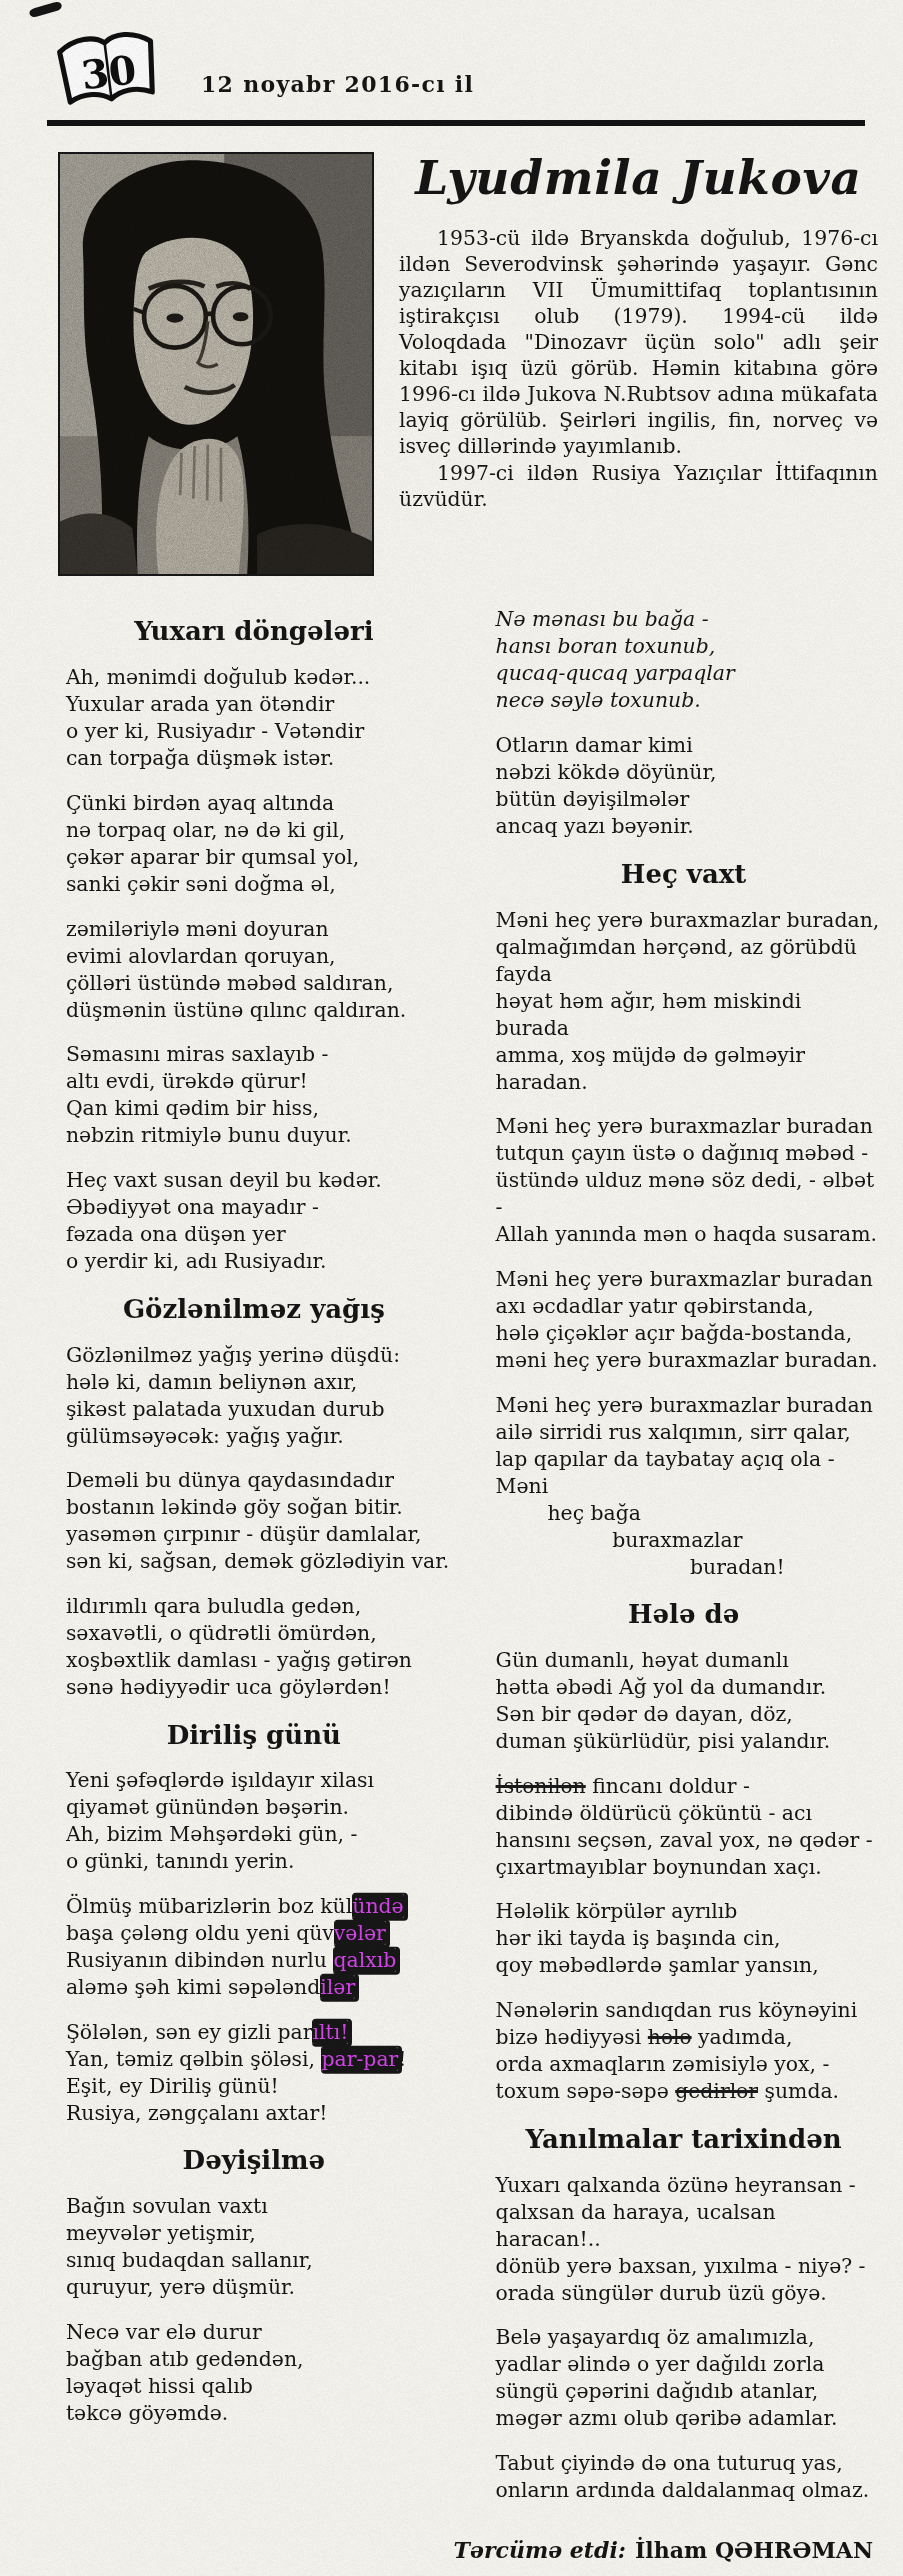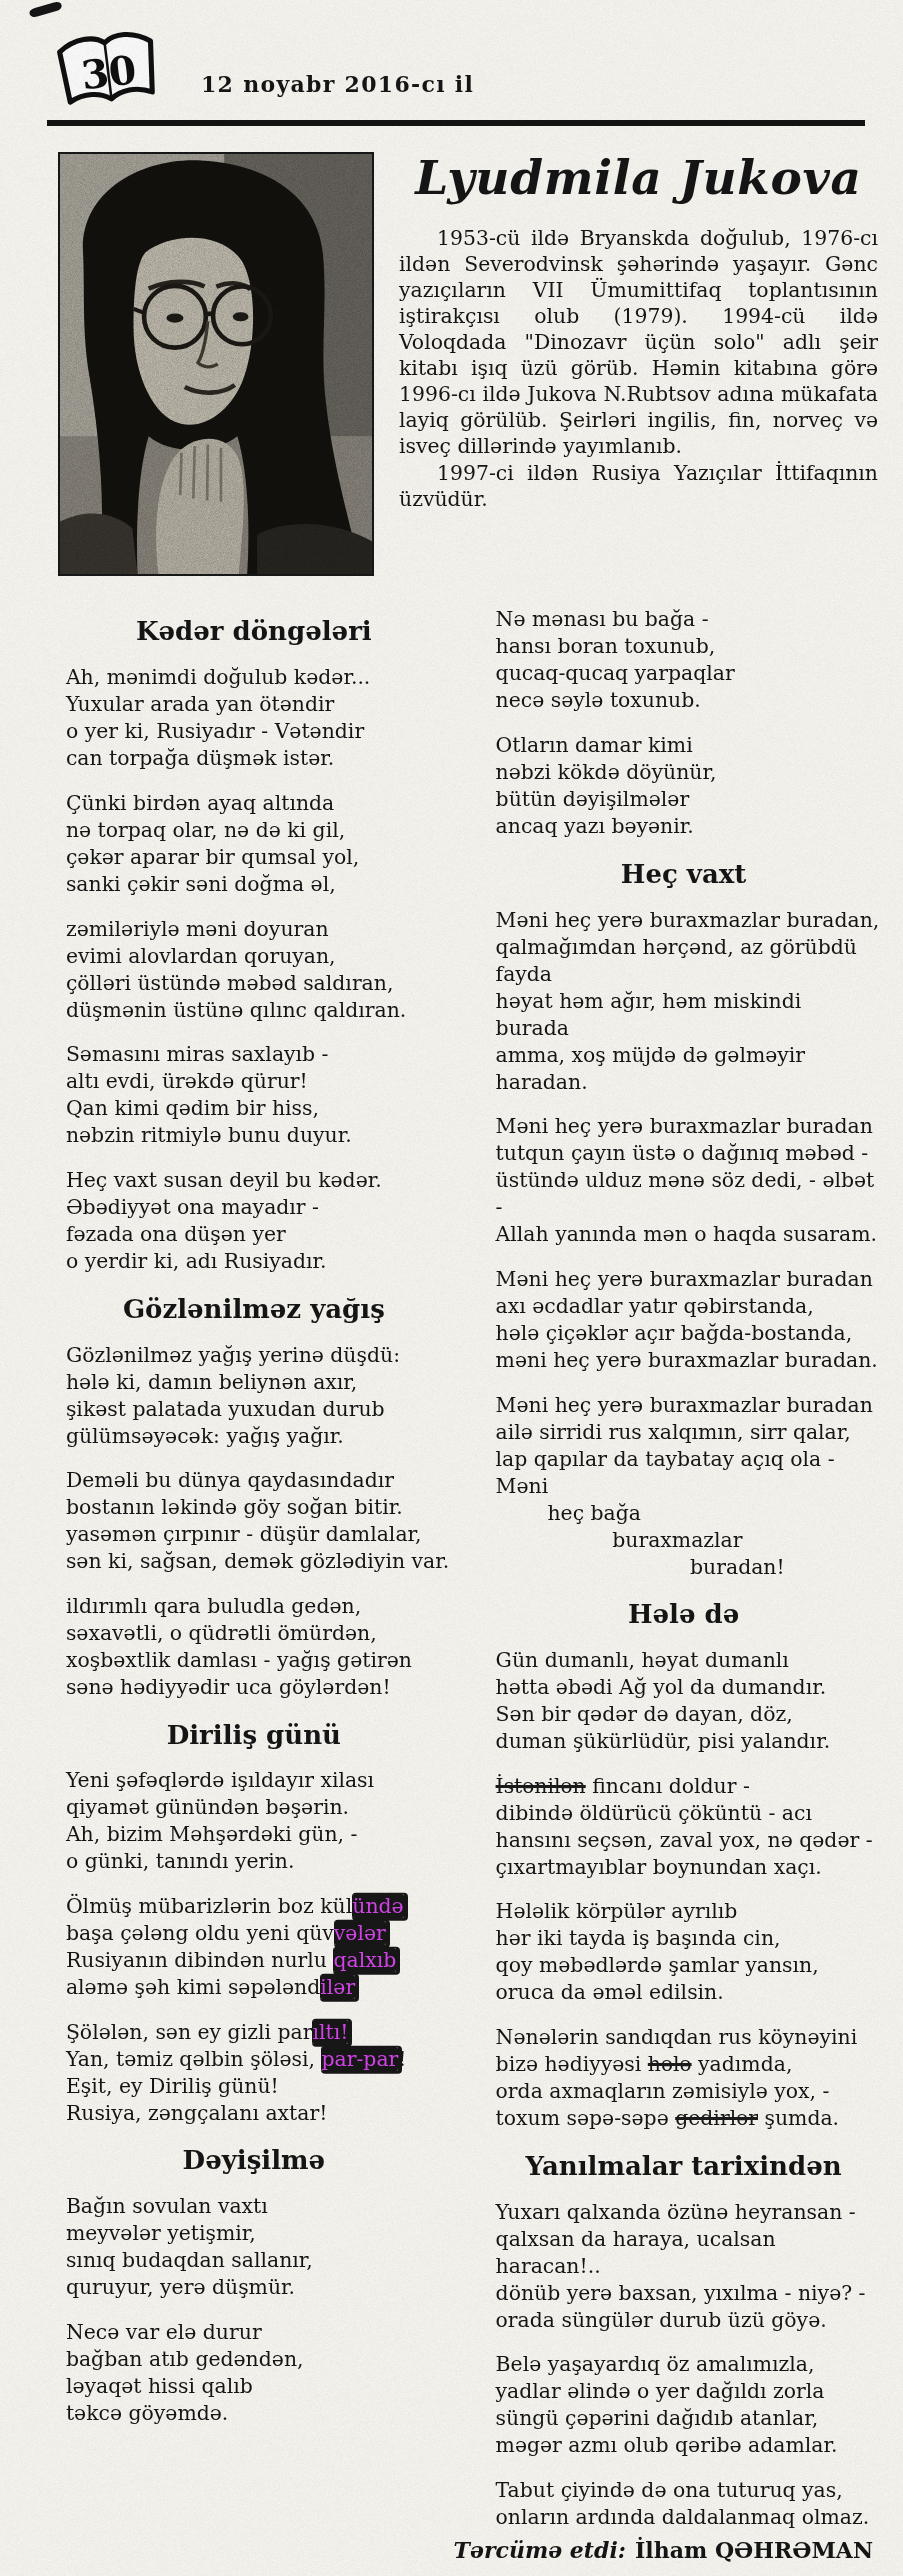--- a/index.html
+++ b/index.html
@@ -35,21 +35,21 @@
   .bio { text-align:justify; font-size:20.4px; line-height:26px; margin:0; text-indent:38px; }
   .bio + .bio { margin-top:1.3px;padding-left:14px; }
 
   
   .poems {
     clear:both;
     display:grid; grid-template-columns:1fr 1fr; column-gap:38px;
     margin:0 23.6px 0 58px; padding-top:17px;
   }
   .poem-title { font-size:26px; line-height:33px; font-weight:bold; text-align:center; margin:17px 0 15.8px; }
-  .col > .stanza:first-child { margin-top:7.9px; }
+  .col > .stanza:first-child { margin-top:7.9px;font-style:italic; }
   .stanza { margin:0 0 17.7px; padding-left:7.9px; }
   .line { font-size:20.4px; line-height:27px; white-space:pre-wrap; }
 
   
   .blot { background:#181818; color:#d946ef; box-shadow:2px 0.7px 0 2px #181818; border-radius:2px; }
   .strike { text-decoration:line-through; text-decoration-thickness:2.6px; text-decoration-color:#1c1c1c; }
 
   
   .footer { position:absolute; right:30px; bottom:13px; font-size:22px; white-space:nowrap; }
   .footer-label { font-style:italic; font-weight:bold; margin-right:9.2px; }
@@ -116,21 +116,21 @@
         <rect width="475" height="640" filter="url(#ph-grain)" opacity="0.45"></rect>
       </svg>
     </div>
     <h1 class="title">Lyudmila Jukova</h1>
     <p class="bio">1953-cü ildə Bryanskda doğulub, 1976-cı ildən Severodvinsk şəhərində yaşayır. Gənc yazıçıların VII Ümumittifaq toplantısının iştirakçısı olub (1979). 1994-cü ildə Voloqdada "Dinozavr üçün solo" adlı şeir kitabı işıq üzü görüb. Həmin kitabına görə 1996-cı ildə Jukova N.Rubtsov adına mükafata layiq görülüb. Şeirləri ingilis, fin, norveç və isveç dillərində yayımlanıb.</p>
     <p class="bio">1997-ci ildən Rusiya Yazıçılar İttifaqının üzvüdür.</p>
   </section>
 
   <section class="poems">
     <div class="col">
-        <h2 class="poem-title">Kədər döngələri</h2>
+        <h2 class="poem-title">Yuxarı döngələri</h2>
         <div class="stanza">
           <div class="line">Ah, mənimdi doğulub kədər...</div>
           <div class="line">Yuxular arada yan ötəndir</div>
           <div class="line">o yer ki, Rusiyadır - Vətəndir</div>
           <div class="line">can torpağa düşmək istər.</div>
         </div>
         <div class="stanza">
           <div class="line">Çünki birdən ayaq altında</div>
           <div class="line">nə torpaq olar, nə də ki gil,</div>
           <div class="line">çəkər aparar bir qumsal yol,</div>
@@ -257,21 +257,20 @@
         <div class="stanza">
           <div class="line"><span class="strike">İstənilən</span> fincanı doldur -</div>
           <div class="line">dibində öldürücü çöküntü - acı</div>
           <div class="line">hansını seçsən, zaval yox, nə qədər -</div>
           <div class="line">çıxartmayıblar boynundan xaçı.</div>
         </div>
         <div class="stanza">
           <div class="line">Hələlik körpülər ayrılıb</div>
           <div class="line">hər iki tayda iş başında cin,</div>
           <div class="line">qoy məbədlərdə şamlar yansın,</div>
-          <div class="line">oruca da əməl edilsin.</div>
         </div>
         <div class="stanza">
           <div class="line">Nənələrin sandıqdan rus köynəyini</div>
           <div class="line">bizə hədiyyəsi <span class="strike">hələ</span> yadımda,</div>
           <div class="line">orda axmaqların zəmisiylə yox, -</div>
           <div class="line">toxum səpə-səpə <span class="strike">gedirlər</span> şumda.</div>
         </div>
         <h2 class="poem-title">Yanılmalar tarixindən</h2>
         <div class="stanza">
           <div class="line">Yuxarı qalxanda özünə heyransan -</div>

